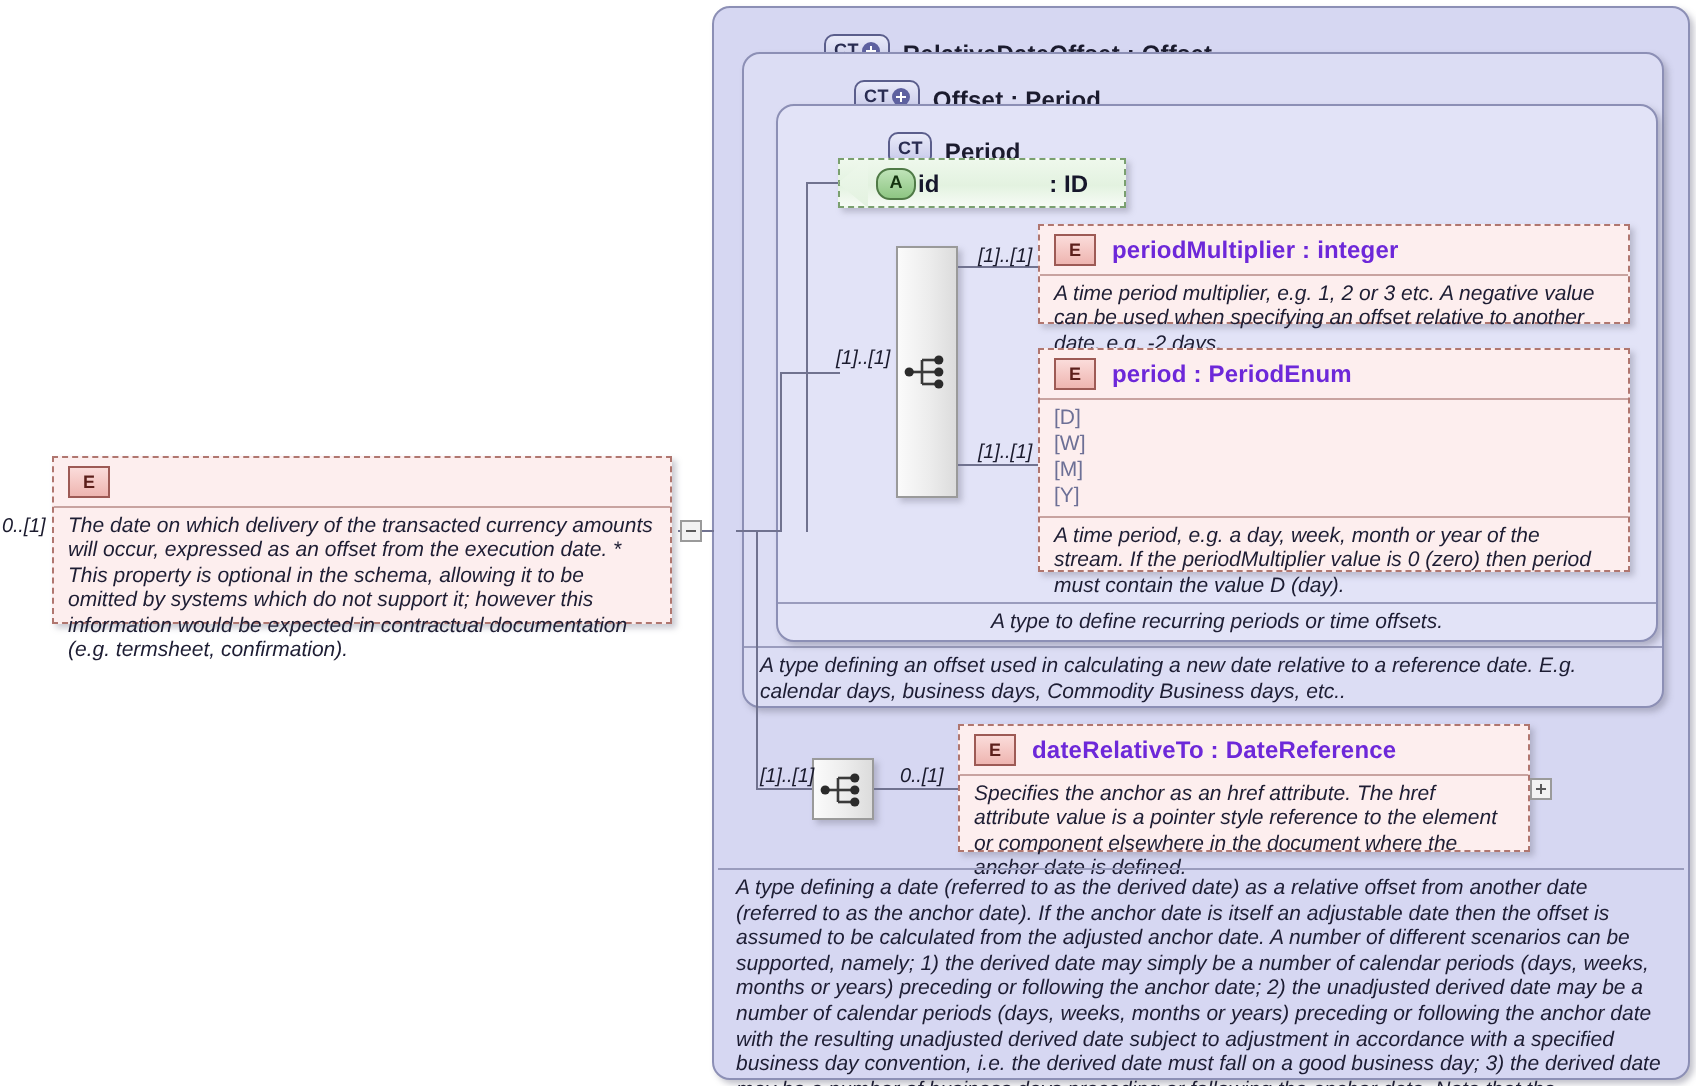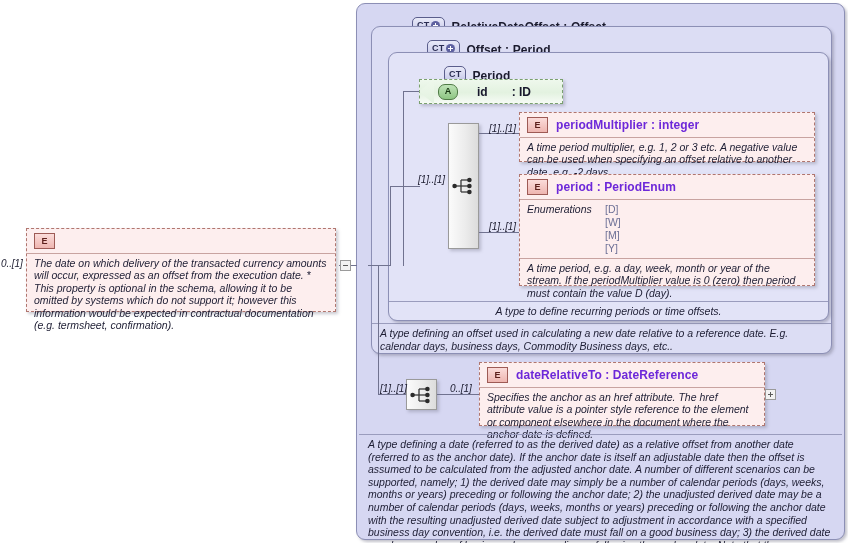--- a/index.html
+++ b/index.html
@@ -145,21 +145,21 @@
     clip-path:polygon(100% 0,100% 100%,0 50%);
   }
   .a-badge{
     display:inline-flex;align-items:center;justify-content:center;
     width:18px;height:14px;
     border:1px solid #4f7a46;
     border-radius:7px;
     background:linear-gradient(to bottom,#bfe3b8 0%,#8ec683 100%);
     font-size:9px;font-weight:bold;color:#14330f;line-height:1;
   }
-  .attr-name{font-size:12px;font-weight:bold;color:#16162b;margin-left:19px;}
+  .attr-name{font-size:12px;font-weight:bold;color:#16162b;margin-left:1px;}
 
   
   .seq{
     position:absolute;
     box-sizing:border-box;
     border:1px solid #9a9a9a;
     background:linear-gradient(to right,#fbfbfb 0%,#ececec 55%,#dcdcdc 100%);
     box-shadow:2px 2px 3px rgba(120,120,140,.40);
   }
   .seq-glyph{position:absolute;left:50%;top:50%;transform:translate(-50%,-50%);}
@@ -260,21 +260,21 @@
   <div class="ln lnv" style="left:378px;top:265px;height:130px;"></div>
   <div class="ln lnh" style="left:378px;top:394px;width:28px;"></div>
 
   <div class="ln lnv" style="left:403px;top:91px;height:175px;"></div>
   <div class="ln lnh" style="left:403px;top:91px;width:17px;"></div>
 
   <div class="attr-box" style="left:419px;top:79px;width:144px;height:25px;">
     <span class="attr-point"></span>
     <span class="a-badge">A</span>
     <span class="attr-name">id</span>
-    <span class="attr-name" style="margin-left:24px;">: ID</span>
+    <span class="attr-name" style="margin-left:55px;">: ID</span>
   </div>
 
   <div class="seq" style="left:448px;top:123px;width:31px;height:126px;">
     <svg class="seq-glyph" width="24" height="20" viewBox="0 0 24 20">
       <line x1="1" y1="10" x2="9" y2="10" stroke="#3a3a3a" stroke-width="1.3"></line>
       <line x1="9" y1="4" x2="9" y2="16" stroke="#3a3a3a" stroke-width="1.3"></line>
       <line x1="9" y1="4" x2="16" y2="4" stroke="#3a3a3a" stroke-width="1.3"></line>
       <line x1="9" y1="10" x2="16" y2="10" stroke="#3a3a3a" stroke-width="1.3"></line>
       <line x1="9" y1="16" x2="16" y2="16" stroke="#3a3a3a" stroke-width="1.3"></line>
       <circle cx="2.6" cy="10" r="2.3" fill="#2b2b2b"></circle>
@@ -300,21 +300,20 @@
       <span>A time period multiplier, e.g. 1, 2 or 3 etc. A negative value can be used when specifying an offset relative to another date, e.g. -2 days.</span>
     </div>
   </div>
 
   <div class="node" style="left:519px;top:174px;width:296px;height:112px;">
     <div class="node-head">
       <span class="e-badge">E</span>
       <span class="node-name">period     : PeriodEnum</span>
     </div>
     <div class="enum-block">
-      <span class="enum-label">Enumerations</span>
       <span class="enum-vals">
         <span>[D]</span><br>
         <span>[W]</span><br>
         <span>[M]</span><br>
         <span>[Y]</span>
       </span>
     </div>
     <div class="node-doc">
       <span>A time period, e.g. a day, week, month or year of the stream. If the periodMultiplier value is 0 (zero) then period must contain the value D (day).</span>
     </div>

